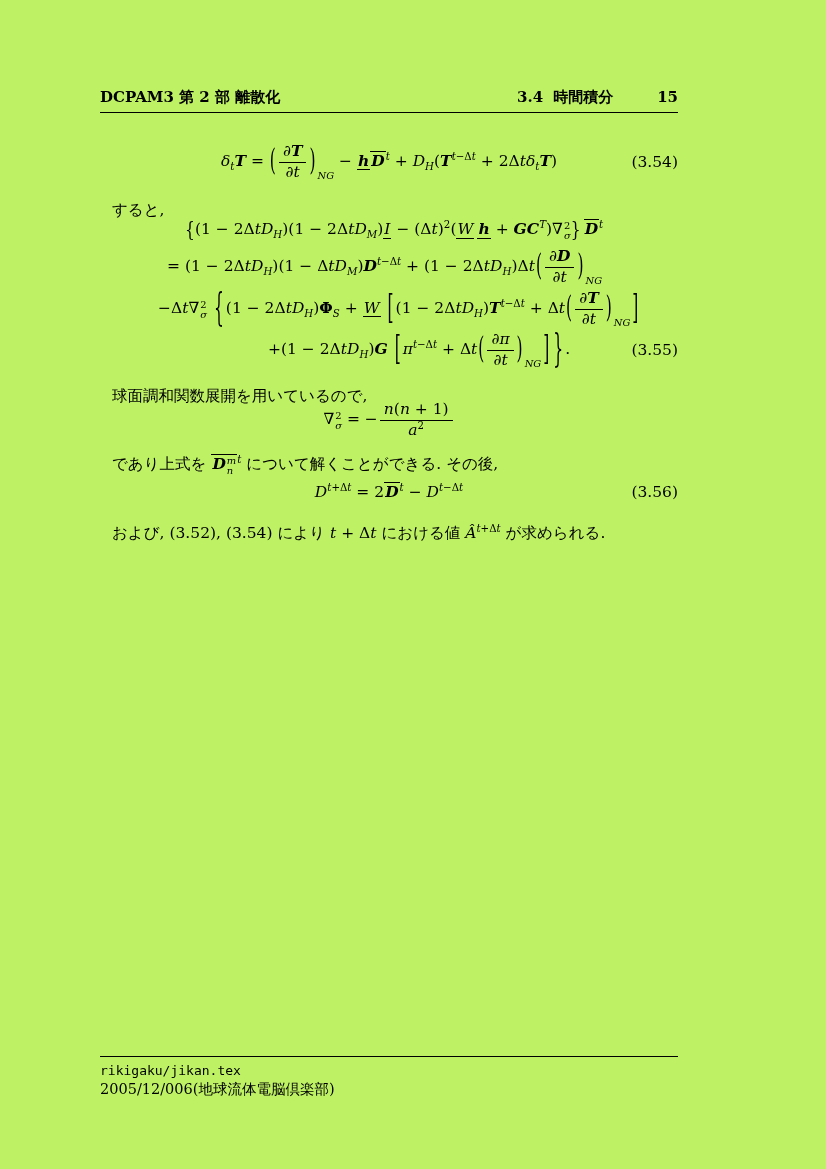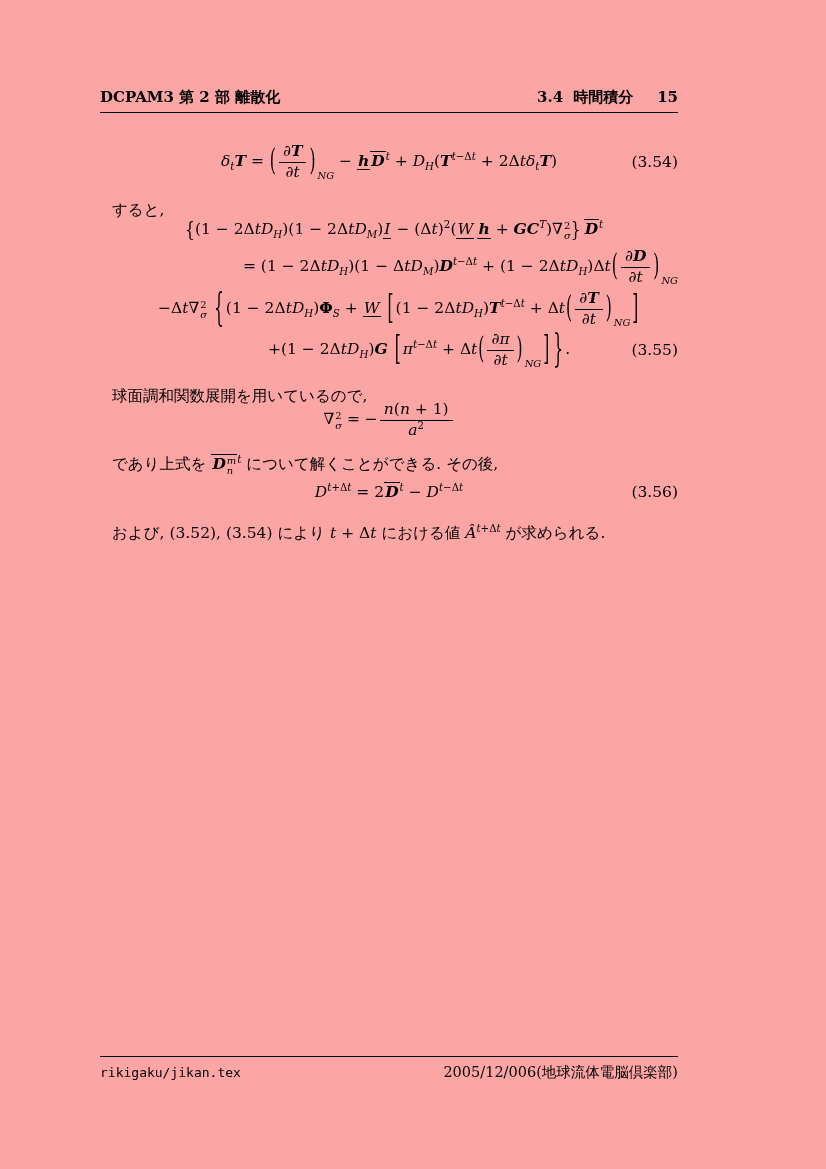--- a/index.html
+++ b/index.html
@@ -1,55 +1,55 @@
 <!DOCTYPE html>
 <html><head>
 <meta charset="utf-8">
 <style>
   html, body { margin:0; padding:0; background:#ffffff; }
   .page {
-    position:relative; width:826px; height:1169px; background:#fca5a5; color:#000;
+    position:relative; width:826px; height:1169px; background:#bef264; color:#000;
     font-family:"DejaVu Serif","Liberation Serif",serif; font-size:15.5px; line-height:1.45;
     overflow:hidden;
   }
   .abs { position:absolute; }
 
   
   .hdr {
     top:88px; left:100px; width:578px;
     display:flex; justify-content:space-between; align-items:baseline;
     border-bottom:1px solid #000; padding-bottom:6px;
     font-weight:bold; font-size:15px; line-height:1.2;
   }
   .hdr-right { display:flex; align-items:baseline; }
   .hdr-sec-title { margin-left:10px; }
-  .hdr-page { margin-left:24px; }
+  .hdr-page { margin-left:44px; }
   .ftr {
     top:1056px; left:100px; width:578px;
     border-top:1px solid #000; padding-top:6px;
     display:flex; justify-content:space-between; align-items:baseline;
-    font-size:14.5px; line-height:1.3;
+    font-size:14.5px; line-height:1.3;flex-direction:column;
   }
   .ftr-left { font-family:"DejaVu Sans Mono","Liberation Mono",monospace; font-size:13px; }
 
   
   p.para { position:absolute; left:100px; width:600px; margin:12px; font-size:15.5px; }
   .p1 { top:187px; }
   .p2 { top:373px; }
   .p3 { top:441px; }
   .p4 { top:510px; }
 
   
   .eqrow { display:flex; align-items:center; justify-content:center; }
   .eqnum { position:absolute; right:0; top:50%; transform:translateY(-50%); font-style:normal; }
   .eq354 { top:136px; left:100px; width:578px; height:52px; }
   .eq355 { top:214px; left:100px; width:578px; }
   .eqline { display:flex; align-items:center; }
   .l1 { height:32px; margin-left:85px; }
-  .l2 { height:42px; margin-left:96px;justify-content:flex-end; }
+  .l2 { height:42px; margin-left:67px; }
   .l3 { height:42px; margin-left:58px; }
   .l4 { height:40px; margin-left:168px; position:relative; }
   .eqlap { top:398px; left:100px; width:578px; height:44px; }
   .eq356 { top:478px; left:100px; width:578px; height:28px; }
 
   
   .eq i, .eqline i, .para i { font-style:italic; }
   sub, sup { font-size:66%; line-height:0; }
   .frac { display:inline-block; vertical-align:middle; text-align:center; line-height:1.15; margin:0 2px; }
   .frac .num { display:block; border-bottom:1px solid #000; padding:0 4px 1px; }

